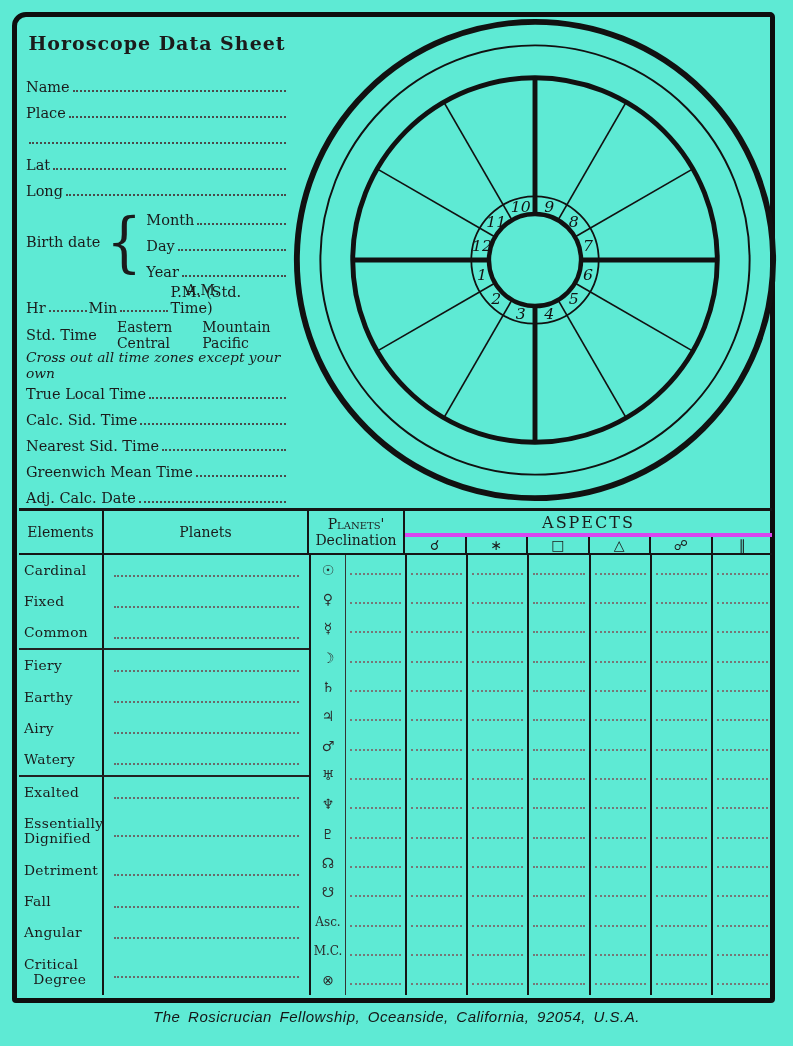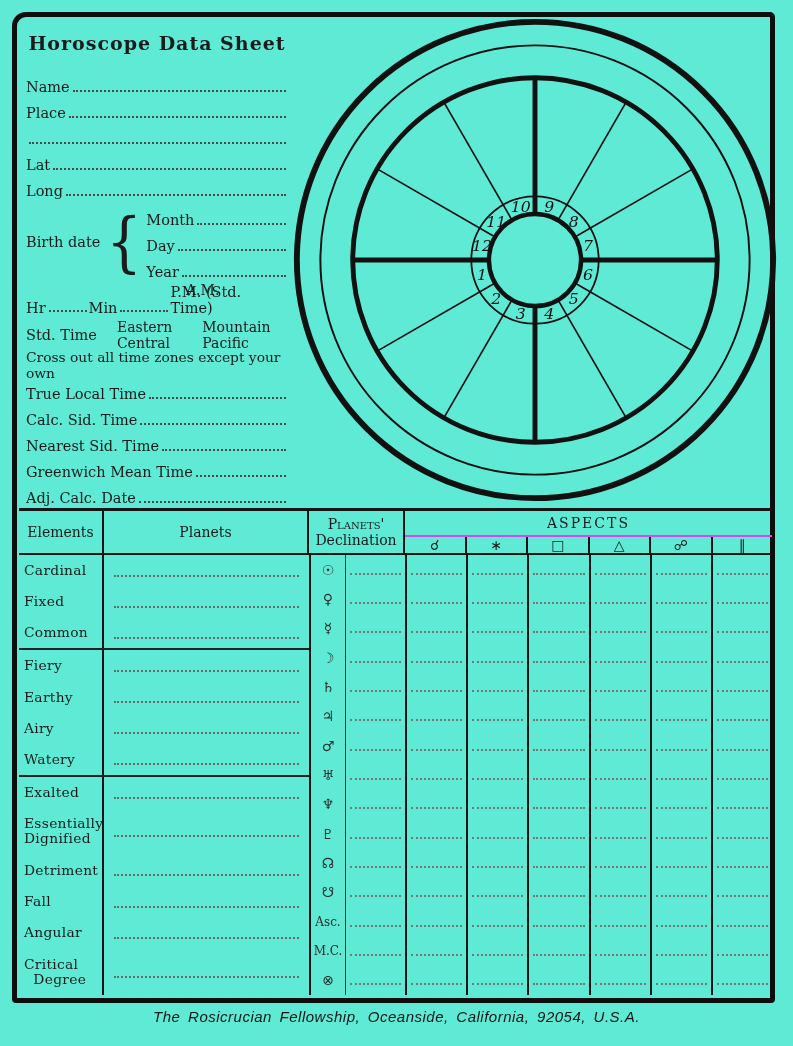--- a/index.html
+++ b/index.html
@@ -21,38 +21,38 @@
   .brace{font-size:66px;line-height:78px;font-weight:400;margin:0 1px 0 3px;
          font-family:"DejaVu Serif",serif;transform:scaleX(.85);}
   .bd-col{flex:1;display:flex;flex-direction:column;}
   .bd-col .frow{height:26px;}
 
   .ampm-line{height:15px;padding-left:160px;font-size:14px;}
   .hr-line{display:flex;align-items:flex-end;height:19px;font-size:14.5px;}
   .std-group{display:flex;align-items:center;height:34px;font-size:14.5px;margin-top:2px;}
   .zone-col{display:flex;flex-direction:column;font-size:14px;line-height:16px;}
   .zc1{margin-left:20px;} .zc2{margin-left:30px;}
-  .note{font-size:13.8px;height:25px;display:flex;align-items:center;}
+  .note{font-style:italic;font-size:13.8px;height:25px;display:flex;align-items:center;}
 
   
   .wheel{position:absolute;left:290px;top:15px;width:490px;height:490px;}
   .wheel text{font-family:"DejaVu Serif",serif;font-style:italic;font-size:16px;fill:#111;}
 
   
   .htable{position:absolute;left:19px;top:508px;width:753px;height:489px;
           border-top:3px solid #151515;box-sizing:border-box;font-size:14px;}
   .thead{display:flex;height:44px;border-bottom:2.5px solid #151515;box-sizing:border-box;}
   .th{display:flex;align-items:center;justify-content:center;box-sizing:border-box;}
   .th-elements{width:85px;border-right:2px solid #151515;}
   .th-planets{width:205px;border-right:2.5px solid #151515;}
   .th-decl{width:96px;border-right:2.5px solid #151515;flex-direction:column;line-height:16px;}
   .th-decl .sc{font-variant:small-caps;font-size:14px;}
   .th-aspects{flex:1;display:flex;flex-direction:column;}
-  .asp-title{height:38px;border-bottom:2px solid #d946ef;display:flex;align-items:center;
-             justify-content:center;letter-spacing:2px;font-size:14px;box-sizing:border-box;}
+  .asp-title{height:38px;border-bottom:4px solid #d946ef;display:flex;align-items:center;
+             justify-content:center;letter-spacing:2px;font-size:16px;box-sizing:border-box;}
   .asp-syms{flex:1;display:flex;}
   .asp-sym{flex:1;display:flex;align-items:center;justify-content:center;
            font-family:"DejaVu Sans",sans-serif;font-size:14px;box-sizing:border-box;}
   .asp-sym + .asp-sym{border-left:2px solid #151515;}
 
   .tbody{display:flex;height:440px;}
   .left-group{width:290px;display:flex;flex-direction:column;box-sizing:border-box;}
   .left-row{flex:1;display:flex;align-items:center;box-sizing:border-box;}
   .left-row.tall{flex:1.5;}
   .left-row.sep{border-bottom:2.5px solid #222;}

